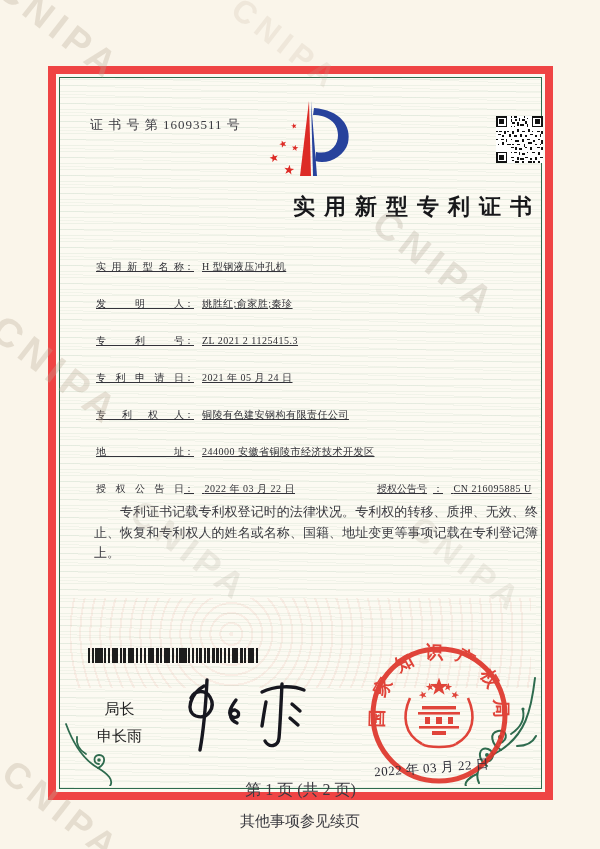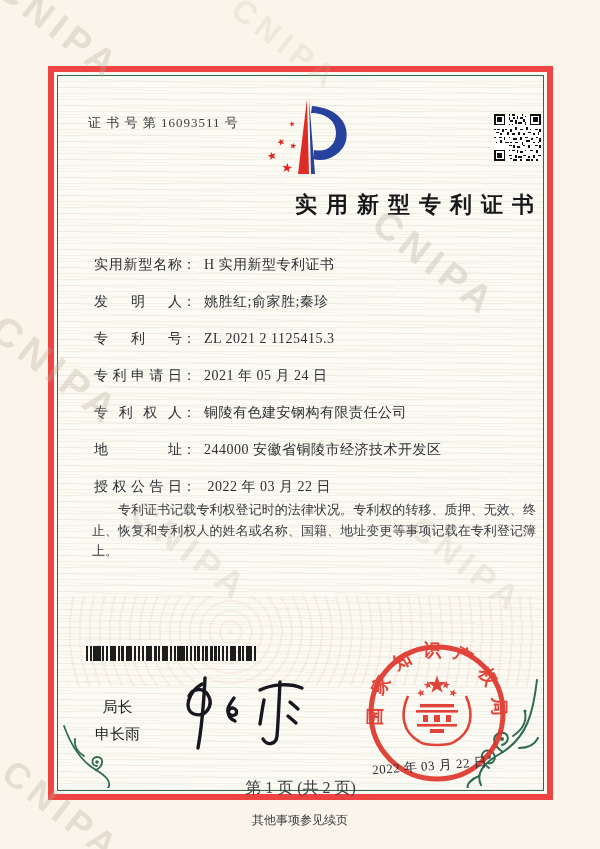--- a/index.html
+++ b/index.html
@@ -22,21 +22,21 @@
     color:rgba(186,172,150,0.32);
     transform:rotate(38deg);
     z-index:3;
     pointer-events:none;
     white-space:nowrap;
   }
 
   
   .cert {
     position:absolute; left:48px; top:66px; width:505px; height:734px;
-    border:6px solid #ef4444;
+    border:8px solid #ef4444;
     background:#fbf9f1;
     z-index:2;
   }
   .cert-inner {
     position:absolute; inset:3px;
     border:1px solid #2e6b4e;
     background:
       repeating-linear-gradient(0deg, rgba(110,160,125,0.10) 0 1px, transparent 1px 6px),
       repeating-linear-gradient(2deg, rgba(110,160,125,0.07) 0 1px, transparent 1px 9px),
       #fcfaf2;
@@ -50,21 +50,21 @@
   
   .cert-no { position:absolute; left:30px; top:38px; font-size:13px; letter-spacing:1px; color:#3a3a40; z-index:4; }
   .logo { position:absolute; left:190px; top:18px; z-index:4; }
   .qr { position:absolute; left:436px; top:38px; width:47px; height:47px; z-index:4; }
   .title {
     position:absolute; left:0; right:0; top:114px; text-align:right;
     font-size:22px; font-weight:bold; letter-spacing:9px; color:#17171a; z-index:4;
   }
 
   
-  .fields { position:absolute; left:36px; top:180px; width:440px; font-size:14px; z-index:4; }
+  .fields { position:absolute; left:36px; top:180px; width:440px; font-size:10px; z-index:4;text-decoration:underline; }
   .frow { height:37px; display:flex; align-items:flex-start; line-height:18px; }
   .flabel { display:inline-block; width:88px; text-align:justify; text-align-last:justify; color:#2e2e34; }
   .fcolon { margin-right:8px; }
   .fvalue { letter-spacing:0.5px; color:#2e2e34; }
   .grantrow { display:flex;gap:40px; }
   .grant2 { margin-left:42px; }
   .grant2 .flabel2 { margin-right:6px; }
 
   
   .paras { position:absolute; left:34px; top:424px; width:444px; font-size:13px; line-height:20.5px; color:#3a3a40; z-index:4; text-align:justify; }
@@ -85,21 +85,21 @@
 
   
   .seal { position:absolute; left:304px; top:562px; z-index:5; }
   .seal-date {
     position:absolute; left:314px; top:680px; width:150px; z-index:6;
     font-size:13px; color:#2b2b35; transform:rotate(-4deg); letter-spacing:0.5px;
   }
 
   
   .page-indicator { position:absolute; left:0; right:0; top:702px; text-align:center; font-size:16px; color:#3a3a40; z-index:4; }
-  .footer-note { position:absolute; left:0; right:0; top:812px; text-align:center; font-size:12px; color:#3a3a40; z-index:4; }
+  .footer-note { position:absolute; left:0; right:0; top:812px; text-align:center; font-size:15px; color:#3a3a40; z-index:4; }
 
   .flourish { position:absolute; z-index:4; }
   .flourish.br { right:2px; bottom:2px; }
   .flourish.bl { left:2px; bottom:2px; transform:scaleX(-1); }
 </style>
 </head>
 <body>
 
 <div class="page">
 
@@ -163,21 +163,21 @@
           </g>
         </svg>
       </div>
 
       <div class="title">实用新型专利证书</div>
 
       <div class="fields">
         <div class="frow">
           <span class="flabel">实用新型名称</span>
             <span class="fcolon">：</span>
-          <span class="fvalue">H 实用新型专利证书</span>
+          <span class="fvalue">H 型钢液压冲孔机</span>
         </div>
         <div class="frow">
           <span class="flabel">发明人</span>
             <span class="fcolon">：</span>
           <span class="fvalue">姚胜红;俞家胜;秦珍</span>
         </div>
         <div class="frow">
           <span class="flabel">专利号</span>
             <span class="fcolon">：</span>
           <span class="fvalue">ZL 2021 2 1125415.3</span>
@@ -194,20 +194,24 @@
         </div>
         <div class="frow">
           <span class="flabel">地址</span>
             <span class="fcolon">：</span>
           <span class="fvalue">244000 安徽省铜陵市经济技术开发区</span>
         </div>
         <div class="frow grantrow">
           <span>
             <span class="flabel">授权公告日</span><span class="fcolon">：</span>
             <span class="fvalue">2022 年 03 月 22 日</span>
+          </span>
+          <span class="grant2">
+            <span class="flabel2">授权公告号</span><span class="fcolon">：</span>
+            <span class="fvalue">CN 216095885 U</span>
           </span>
         </div>
       </div>
 
       <div class="paras">
         <p>专利证书记载专利权登记时的法律状况。专利权的转移、质押、无效、终止、恢复和专利权人的姓名或名称、国籍、地址变更等事项记载在专利登记簿上。</p>
       </div>
 
       <div class="barcode"></div>
 

